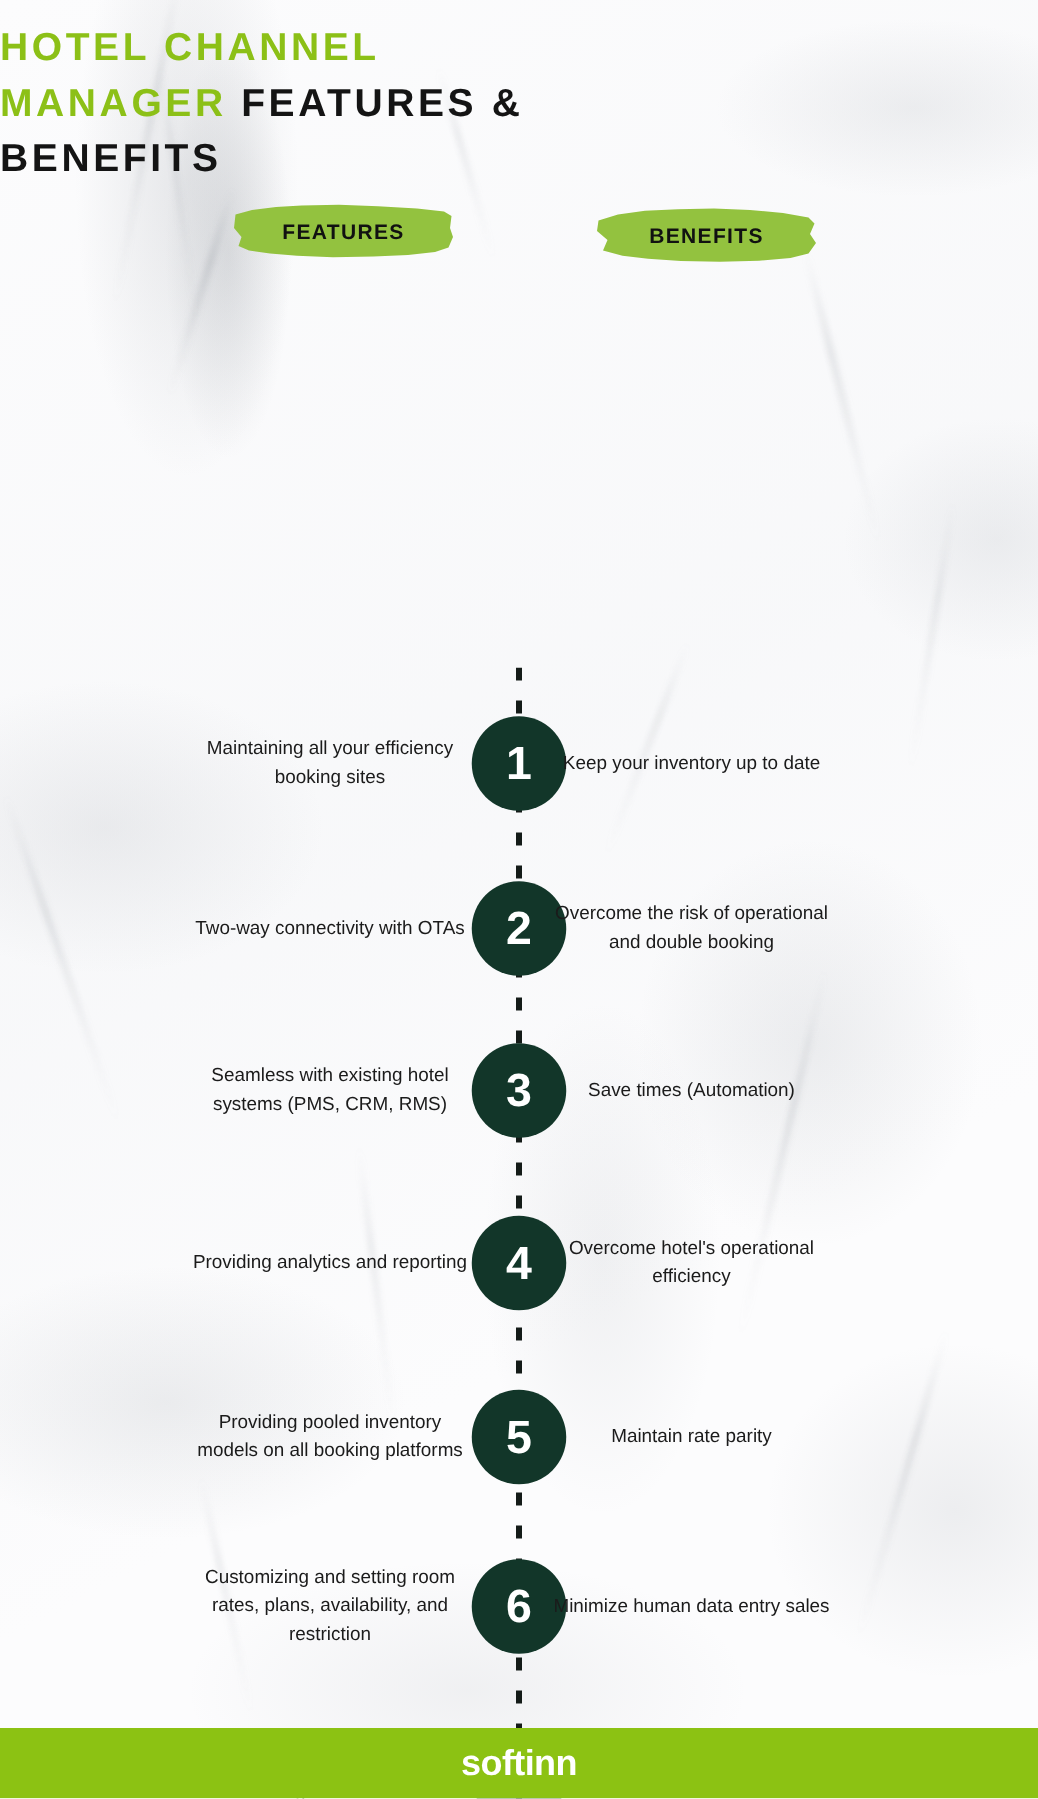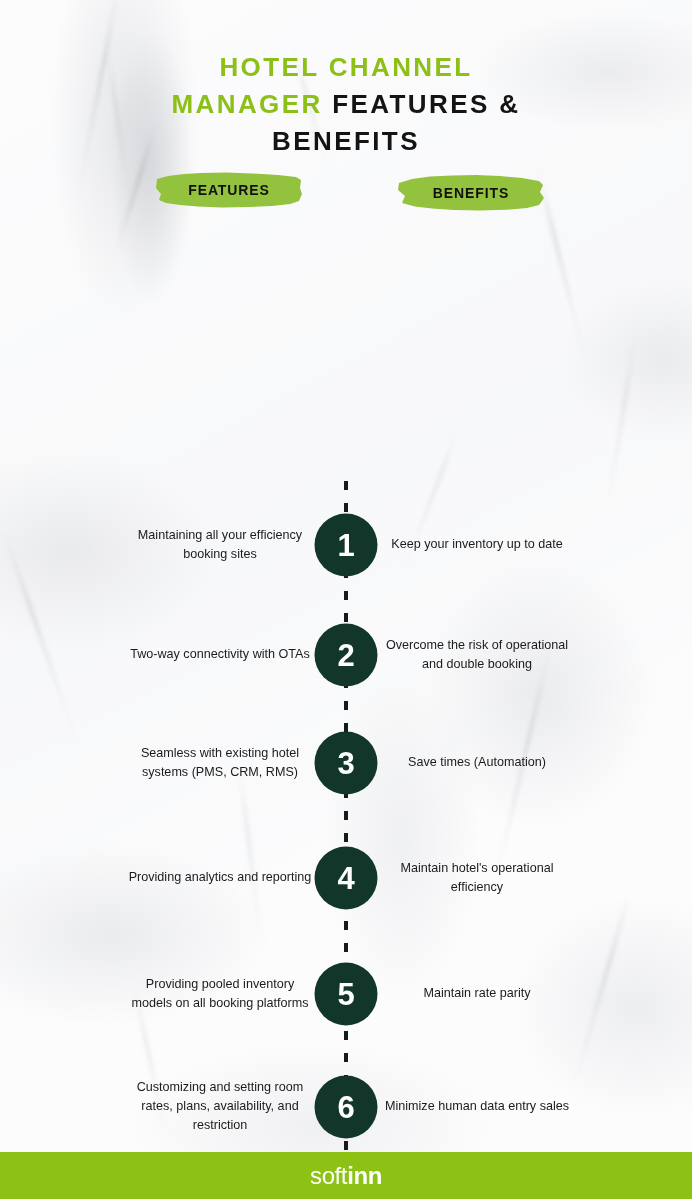--- a/index.html
+++ b/index.html
@@ -60,22 +60,21 @@
   .v7 { left: 520px; top: 640px; width: 3px;  height: 260px; transform: rotate(13deg); }
   .v8 { left: 250px; top: 760px; width: 2px;  height: 200px; transform: rotate(-7deg); }
   .v9 { left: 600px; top: 880px; width: 3px;  height: 220px; transform: rotate(16deg); }
   .v10{ left: 150px; top: 980px; width: 2px;  height: 170px; transform: rotate(-12deg); }
   .v11{ left: 430px; top: 420px; width: 2px;  height: 160px; transform: rotate(21deg); }
   .v12{ left: 310px; top: 40px;  width: 2px;  height: 140px; transform: rotate(-16deg); }
 
   
   .title-block {
     position: relative;
-    padding-top: 49px;
-    text-align: center;
+    padding-top: 13px;
     z-index: 4;
   }
   .title-line {
     font-size: 26px;
     font-weight: 700;
     letter-spacing: 2.4px;
     line-height: 1.42;
     color: #141414;
     white-space: nowrap;
   }
@@ -155,42 +154,42 @@
     position: absolute;
     top: 0;
     transform: translateY(-50%);
     width: 190px;
     text-align: center;
     font-size: 12.6px;
     line-height: 1.52;
     color: #1b1b1b;
   }
   .cell.left  { left: 125px; }
-  .cell.right { left: 382px; }
+  .cell.right { left: 366px; }
 
   
   .footer {
     position: absolute;
     left: 0;
     bottom: 0;
     width: 692px;
     height: 47px;
     background: #8cc213;
     display: flex;
     align-items: center;
     justify-content: center;
     z-index: 6;
   }
   .logo {
     font-size: 24px;
     line-height: 1;
     color: #ffffff;
     letter-spacing: -0.4px;
   }
-  .logo .soft { font-weight: 400; }
+  .logo .soft { font-weight: 700; }
   .logo .inn  { font-weight: 700; }
 </style>
 </head>
 <body>
 
 <div class="poster">
 
   <div class="marble"></div>
   <div class="vein v1"></div>
   <div class="vein v2"></div>
@@ -257,21 +256,21 @@
 
     <div class="row" style="top:533px;">
       <div class="cell left">Seamless with existing hotel systems (PMS, CRM, RMS)</div>
       <div class="circle">3</div>
       <div class="cell right">Save times (Automation)</div>
     </div>
 
     <div class="row" style="top:648px;">
       <div class="cell left">Providing analytics and reporting</div>
       <div class="circle">4</div>
-      <div class="cell right">Maintain hotel's operational efficiency</div>
+      <div class="cell right">Overcome hotel's operational efficiency</div>
     </div>
 
     <div class="row" style="top:764px;">
       <div class="cell left">Providing pooled inventory models on all booking platforms</div>
       <div class="circle">5</div>
       <div class="cell right">Maintain rate parity</div>
     </div>
 
     <div class="row" style="top:877px;">
       <div class="cell left">Customizing and setting room rates, plans, availability, and restriction</div>

